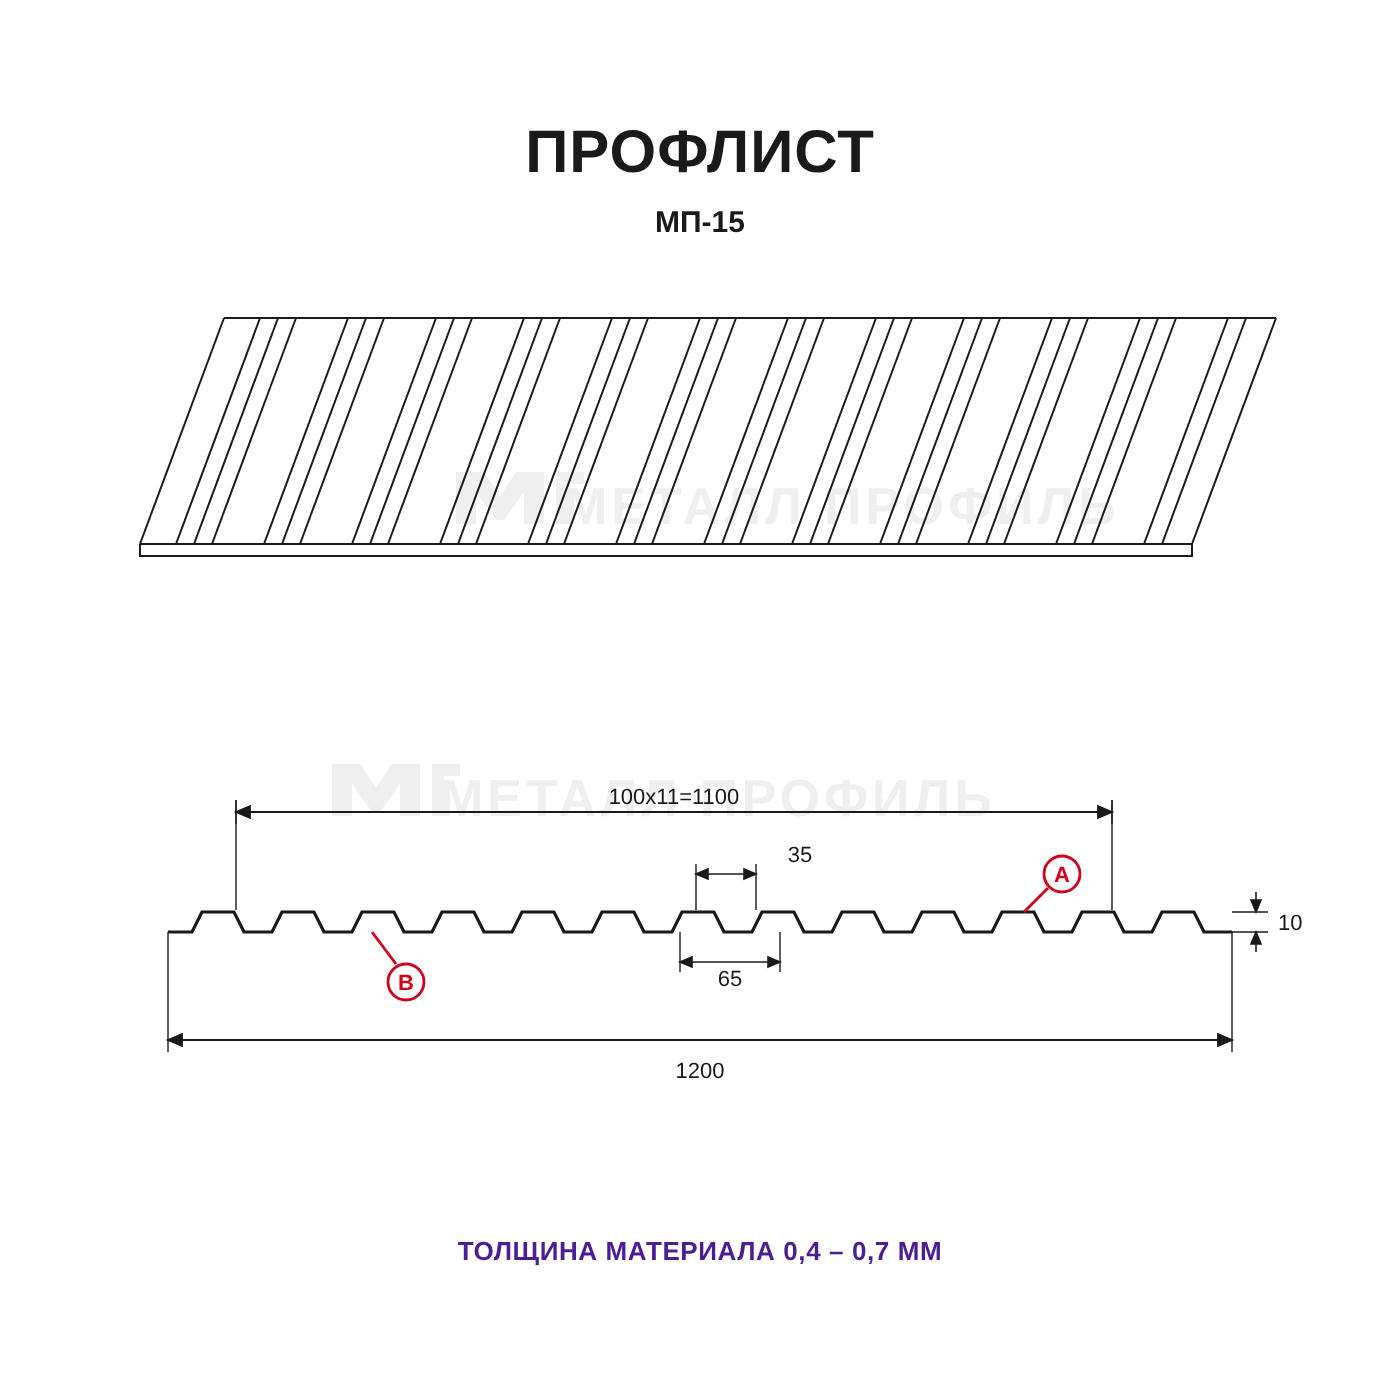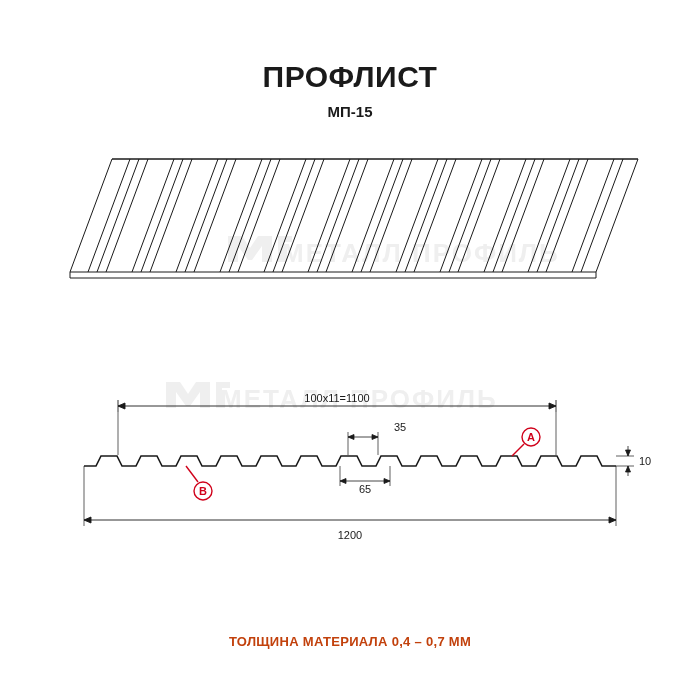--- a/index.html
+++ b/index.html
@@ -43,22 +43,21 @@
   }
   .footnote {
     position: absolute;
     top: 618px;
     left: 0;
     width: 700px;
     text-align: center;
     font-size: 13px;
     font-weight: bold;
     letter-spacing: 0.3px;
-    color: #c2410c;
-    margin-top: 16px;
+    color: #4c1d95;
   }
   svg.art {
     position: absolute;
     top: 0;
     left: 0;
   }
   .wm {
     fill: #efefef;
   }
   .wm-text {

